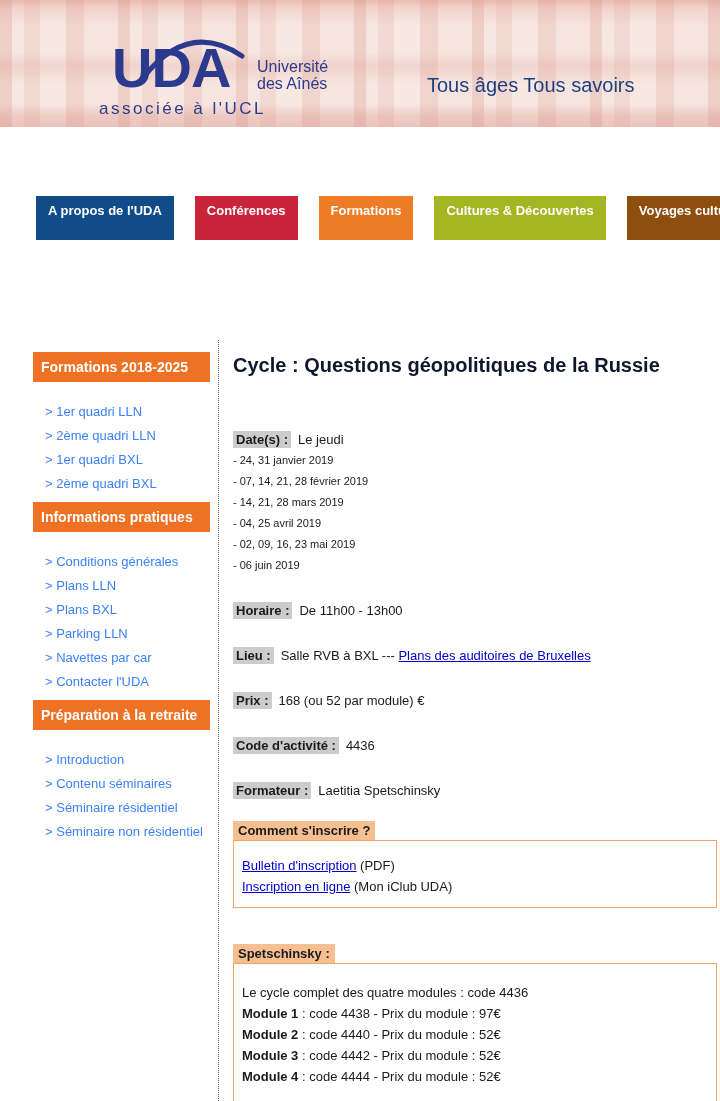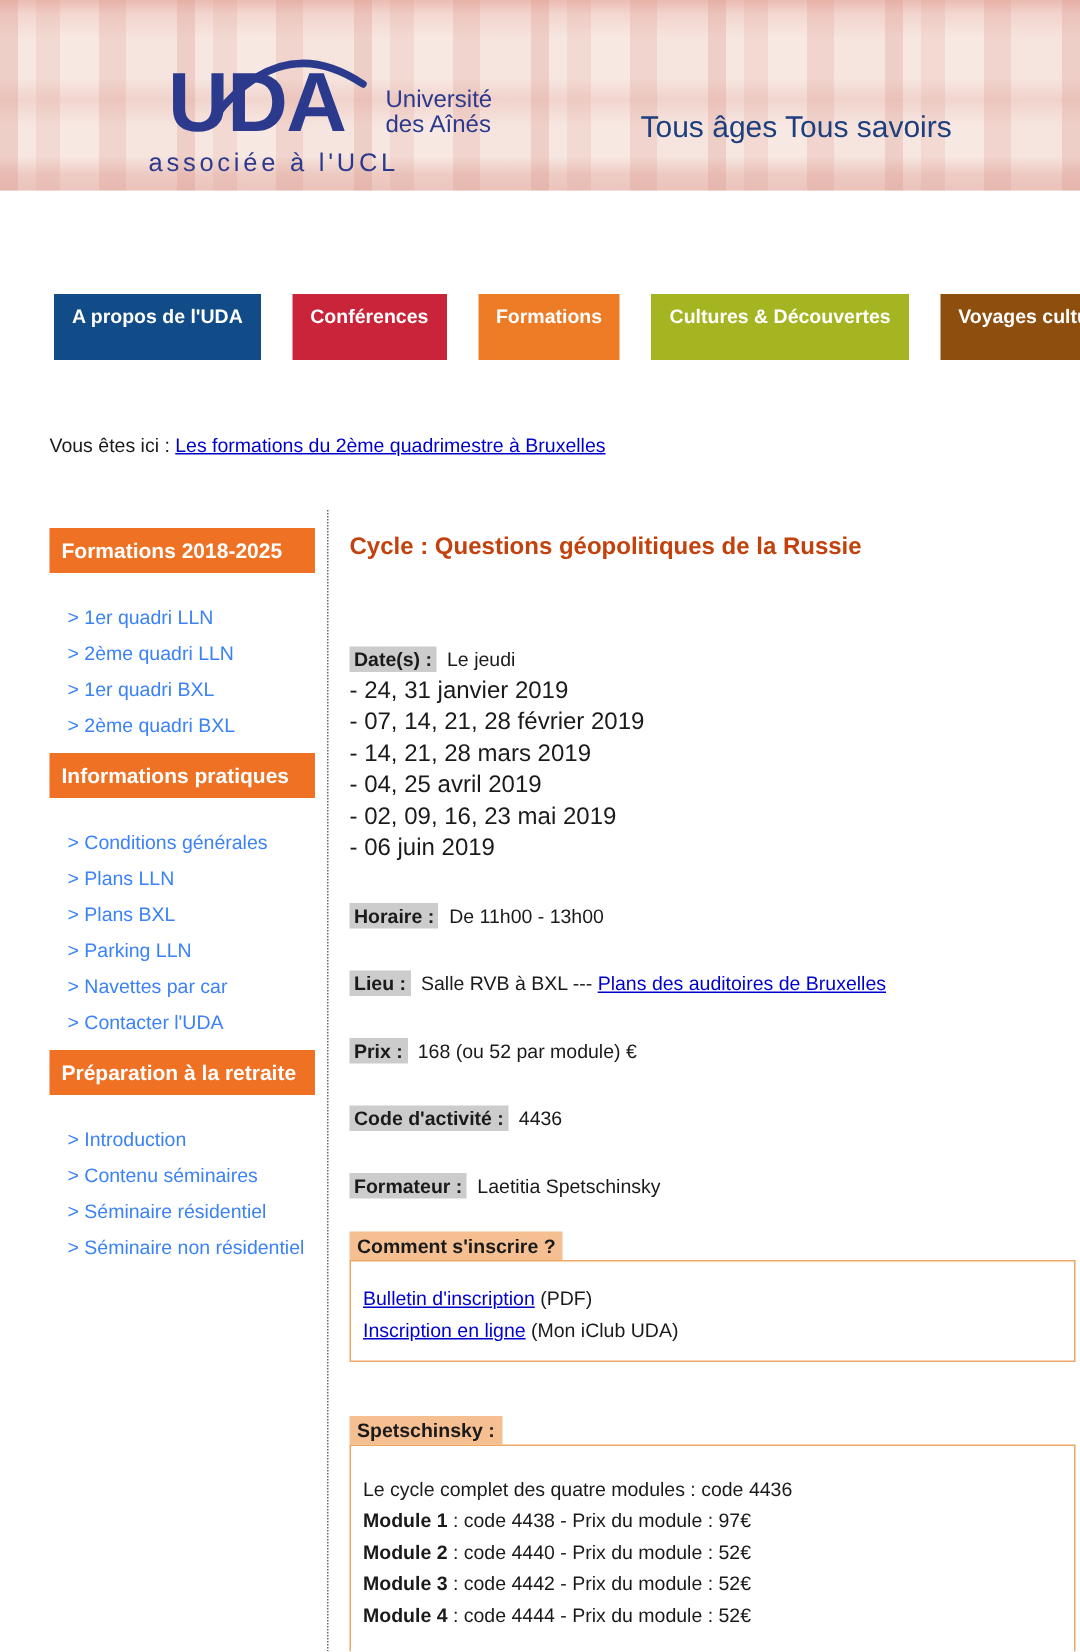--- a/index.html
+++ b/index.html
@@ -56,26 +56,26 @@
     height:24px; line-height:24px; padding-left:12px; font-size:13px; color:#3b82f6;
     white-space:nowrap; cursor:pointer;
   }
   #separator {
     position:absolute; left:218px; top:340px; height:761px; width:0;
     border-left:1px dotted #666666;
   }
 
   
   #main { position:absolute; top:345px; left:233px; width:484px; }
-  #page-title { margin-top:8px; font-size:16px; font-weight:bold; color:#c2410c; line-height:24px; }
+  #page-title { margin-top:8px; font-size:20px; font-weight:bold; color:#0f172a; line-height:24px; }
   .detail-row { margin-top:24px; font-size:13px; line-height:21px; }
   .detail-row.first { margin-top:52px; }
   .lbl { background:#cccccc; font-weight:bold; padding:1px 3px; }
   .val { margin-left:7px; }
-  .detail-line { font-size:16px; line-height:21px; }
+  .detail-line { font-size:11px; line-height:21px; }
 
   .section { margin-top:20px; }
   .section.desc { margin-top:36px; }
   .section-head {
     display:table; background:#f5bf92; font-size:13px; font-weight:bold;
     padding:2px 5px; line-height:15px;
   }
   .section-box {
     border:1px solid #eba765; padding:14px 10px 10px 8px;
   }
@@ -103,23 +103,20 @@
 
   <div id="nav">
     <div class="nav-btn" style="background: rgb(17, 76, 137);">A propos de l'UDA</div>
     <div class="nav-btn" style="background: rgb(201, 36, 58);">Conférences</div>
     <div class="nav-btn" style="background: rgb(238, 124, 38);">Formations</div>
     <div class="nav-btn" style="background: rgb(165, 181, 34);">Cultures &amp; Découvertes</div>
     <div class="nav-btn" style="background: rgb(142, 78, 14);">Voyages culturels</div>
 
   </div>
 
-  <div id="breadcrumb">
-    <span>Vous êtes ici : </span><a class="lnk">Les formations du 2ème quadrimestre à Bruxelles</a>
-  </div>
 
   <div id="sidebar">
     <div class="sb-header">Formations 2018-2025</div>
     <div class="sb-items">
       <div class="sb-item"><span>&gt; </span><span>1er quadri LLN</span></div>
       <div class="sb-item"><span>&gt; </span><span>2ème quadri LLN</span></div>
       <div class="sb-item"><span>&gt; </span><span>1er quadri BXL</span></div>
       <div class="sb-item"><span>&gt; </span><span>2ème quadri BXL</span></div>
     </div>
     <div class="sb-header">Informations pratiques</div>

